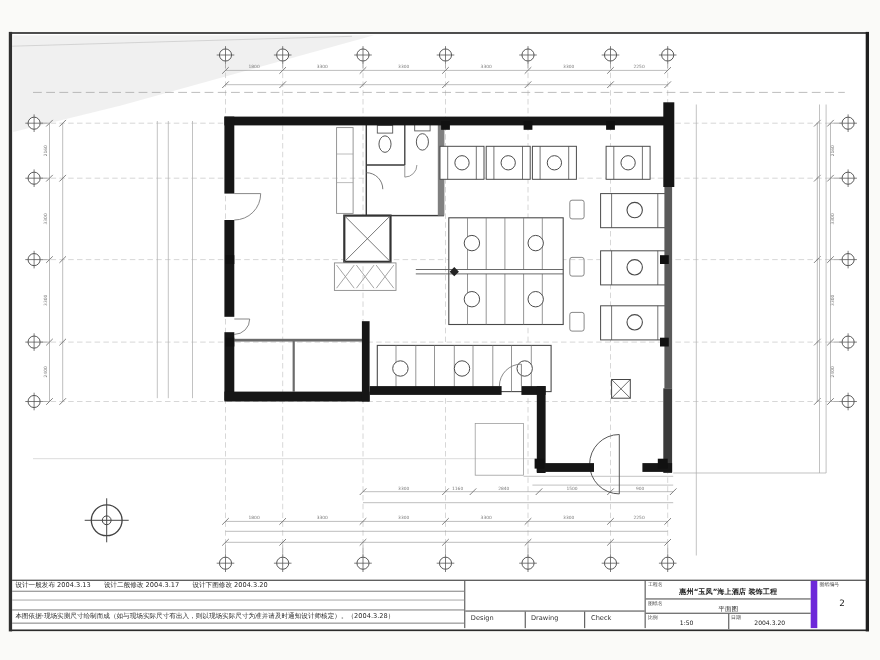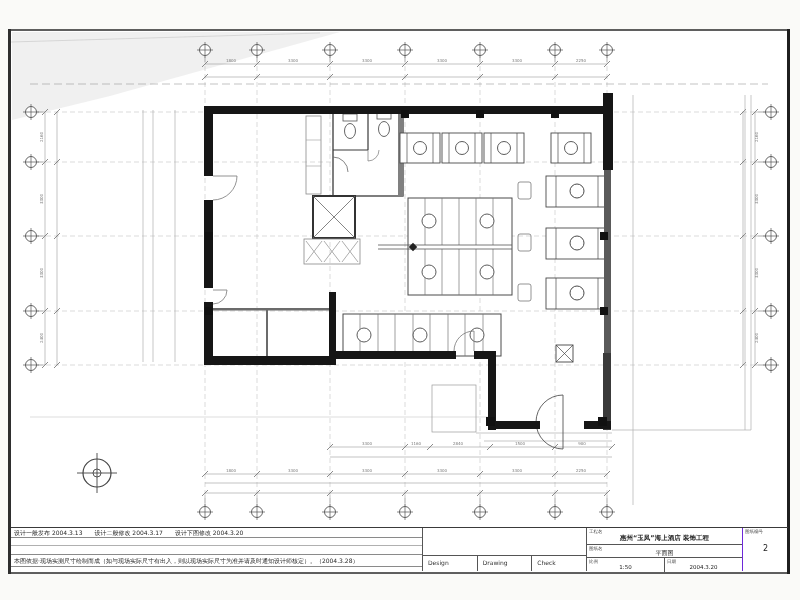--- a/index.html
+++ b/index.html
@@ -16,21 +16,21 @@
   .nr{box-sizing:border-box;overflow:hidden;white-space:nowrap;padding-left:3px;color:#2a2a2a;}
   #nr1{height:10px;line-height:10px;font-size:6px;border-bottom:1px solid #8a8a8a;}
   #nr2{height:8px;border-bottom:1px solid #b0b0b0;}
   #nr3{height:9px;border-bottom:1px solid #8a8a8a;}
   #nr4{height:12px;line-height:12px;font-size:6px;border-bottom:1px solid #8a8a8a;}
   #sec-sign{left:412px;width:164px;border-right:1px solid #555;}
   #sign-top{height:28px;border-bottom:1px solid #555;box-sizing:border-box;}
   #sign-row{display:flex;height:15px;}
   .sg{flex:1;border-right:1px solid #555;font-size:6px;padding:3px 0 0 5px;color:#333;box-sizing:border-box;}
   .sg:last-child{border-right:none;}
-  #sec-title{left:576px;width:156px;border-right:1px solid #6d28d9;}
+  #sec-title{left:576px;width:156px;border-right:6px solid #6d28d9;}
   .tr{position:relative;box-sizing:border-box;}
   #tr1{height:17px;border-bottom:1px solid #555;}
   #tr2{height:13px;border-bottom:1px solid #555;}
   #tr3{height:14px;display:flex;}
   .tl{position:absolute;top:1px;left:2px;font-size:4.5px;color:#444;}
   #tr1 .tv{text-align:center;font-size:6.5px;font-weight:bold;padding-top:6px;}
   #tr2 .tv{text-align:center;font-size:6px;padding-top:4px;}
   .tc{flex:1;position:relative;border-right:1px solid #555;box-sizing:border-box;}
   .tc:last-child{border-right:none;}
   .tcv{text-align:center;font-size:5.5px;padding-top:6px;}

